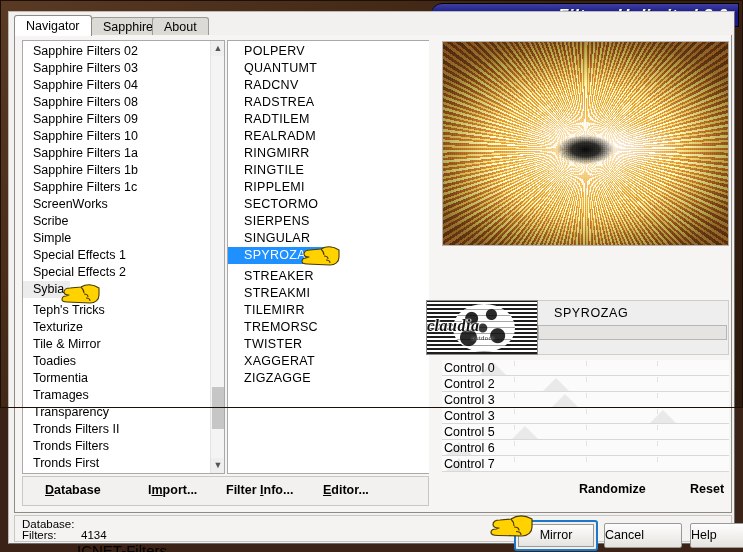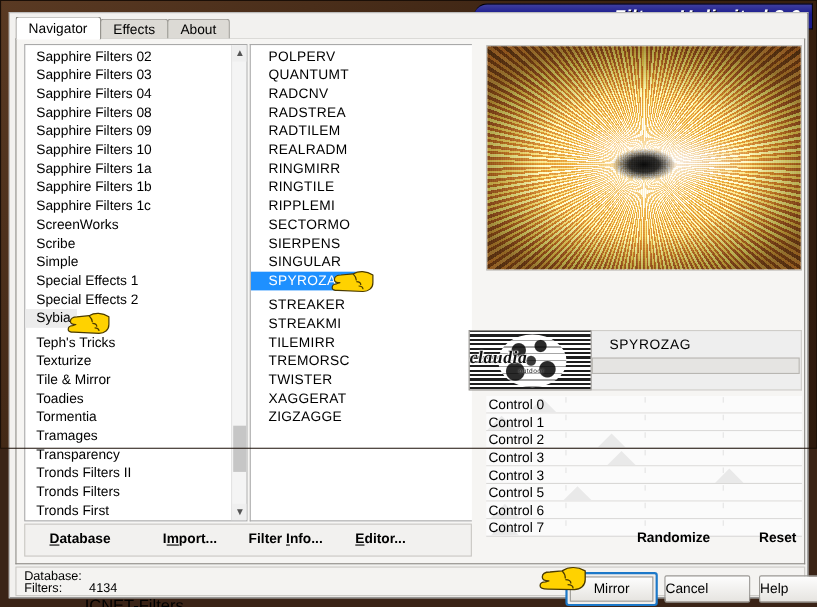--- a/index.html
+++ b/index.html
@@ -331,21 +331,21 @@
   <div id="titlebar">
     <div class="glow"></div>
     <div id="title-text">Filters Unlimited 2.0</div>
   </div>
 
   <div id="client">
     <div id="inner">
 
       <div id="tabstrip">
         <div class="tab active" style="left:0px;">Navigator</div>
-        <div class="tab" style="left:77px;">Effects</div>
+        <div class="tab" style="left:77px;">Sapphire</div>
         <div class="tab" style="left:138px;">About</div>
       </div>
       <div id="tabline"></div>
 
       <div id="panel">
 
         <div class="listbox" id="list-categories">
           <div class="lb-items" id="cat-items"><div class="lb-item">Sapphire Filters 02</div><div class="lb-item">Sapphire Filters 03</div><div class="lb-item">Sapphire Filters 04</div><div class="lb-item">Sapphire Filters 08</div><div class="lb-item">Sapphire Filters 09</div><div class="lb-item">Sapphire Filters 10</div><div class="lb-item">Sapphire Filters 1a</div><div class="lb-item">Sapphire Filters 1b</div><div class="lb-item">Sapphire Filters 1c</div><div class="lb-item">ScreenWorks</div><div class="lb-item">Scribe</div><div class="lb-item">Simple</div><div class="lb-item">Special Effects 1</div><div class="lb-item">Special Effects 2</div><div class="lb-item sel-gray">Sybia</div><div class="lb-item">Teph's Tricks</div><div class="lb-item">Texturize</div><div class="lb-item">Tile &amp; Mirror</div><div class="lb-item">Toadies</div><div class="lb-item">Tormentia</div><div class="lb-item">Tramages</div><div class="lb-item">Transparency</div><div class="lb-item">Tronds Filters II</div><div class="lb-item">Tronds Filters</div><div class="lb-item">Tronds First</div><div class="lb-item" style="height: 6px; line-height: 17px; color: rgb(34, 34, 34);"></div></div>
           <div class="vscroll">
             <div class="arrow up">▲</div>
@@ -382,30 +382,20 @@
         <div id="controls">
             <div class="ctrl-row">
               <div class="track">
                 <div class="tick" style="left: 25%;"></div>
                 <div class="tick" style="left: 50%;"></div>
                 <div class="tick" style="left: 75%;"></div>
                 <div class="marker" style="left: calc(14% - 2px);"></div>
               </div>
               <div class="cname">Control 0</div>
               <div class="cval">44</div>
-            </div>
-            <div class="ctrl-row">
-              <div class="track">
-                <div class="tick" style="left: 25%;"></div>
-                <div class="tick" style="left: 50%;"></div>
-                <div class="tick" style="left: 75%;"></div>
-                <div class="marker" style="left: calc(1% - 2px);"></div>
-              </div>
-              <div class="cname">Control 1</div>
-              <div class="cval">8</div>
             </div>
             <div class="ctrl-row">
               <div class="track">
                 <div class="tick" style="left: 25%;"></div>
                 <div class="tick" style="left: 50%;"></div>
                 <div class="tick" style="left: 75%;"></div>
                 <div class="marker" style="left: calc(36% - 2px);"></div>
               </div>
               <div class="cname">Control 2</div>
               <div class="cval">96</div>

